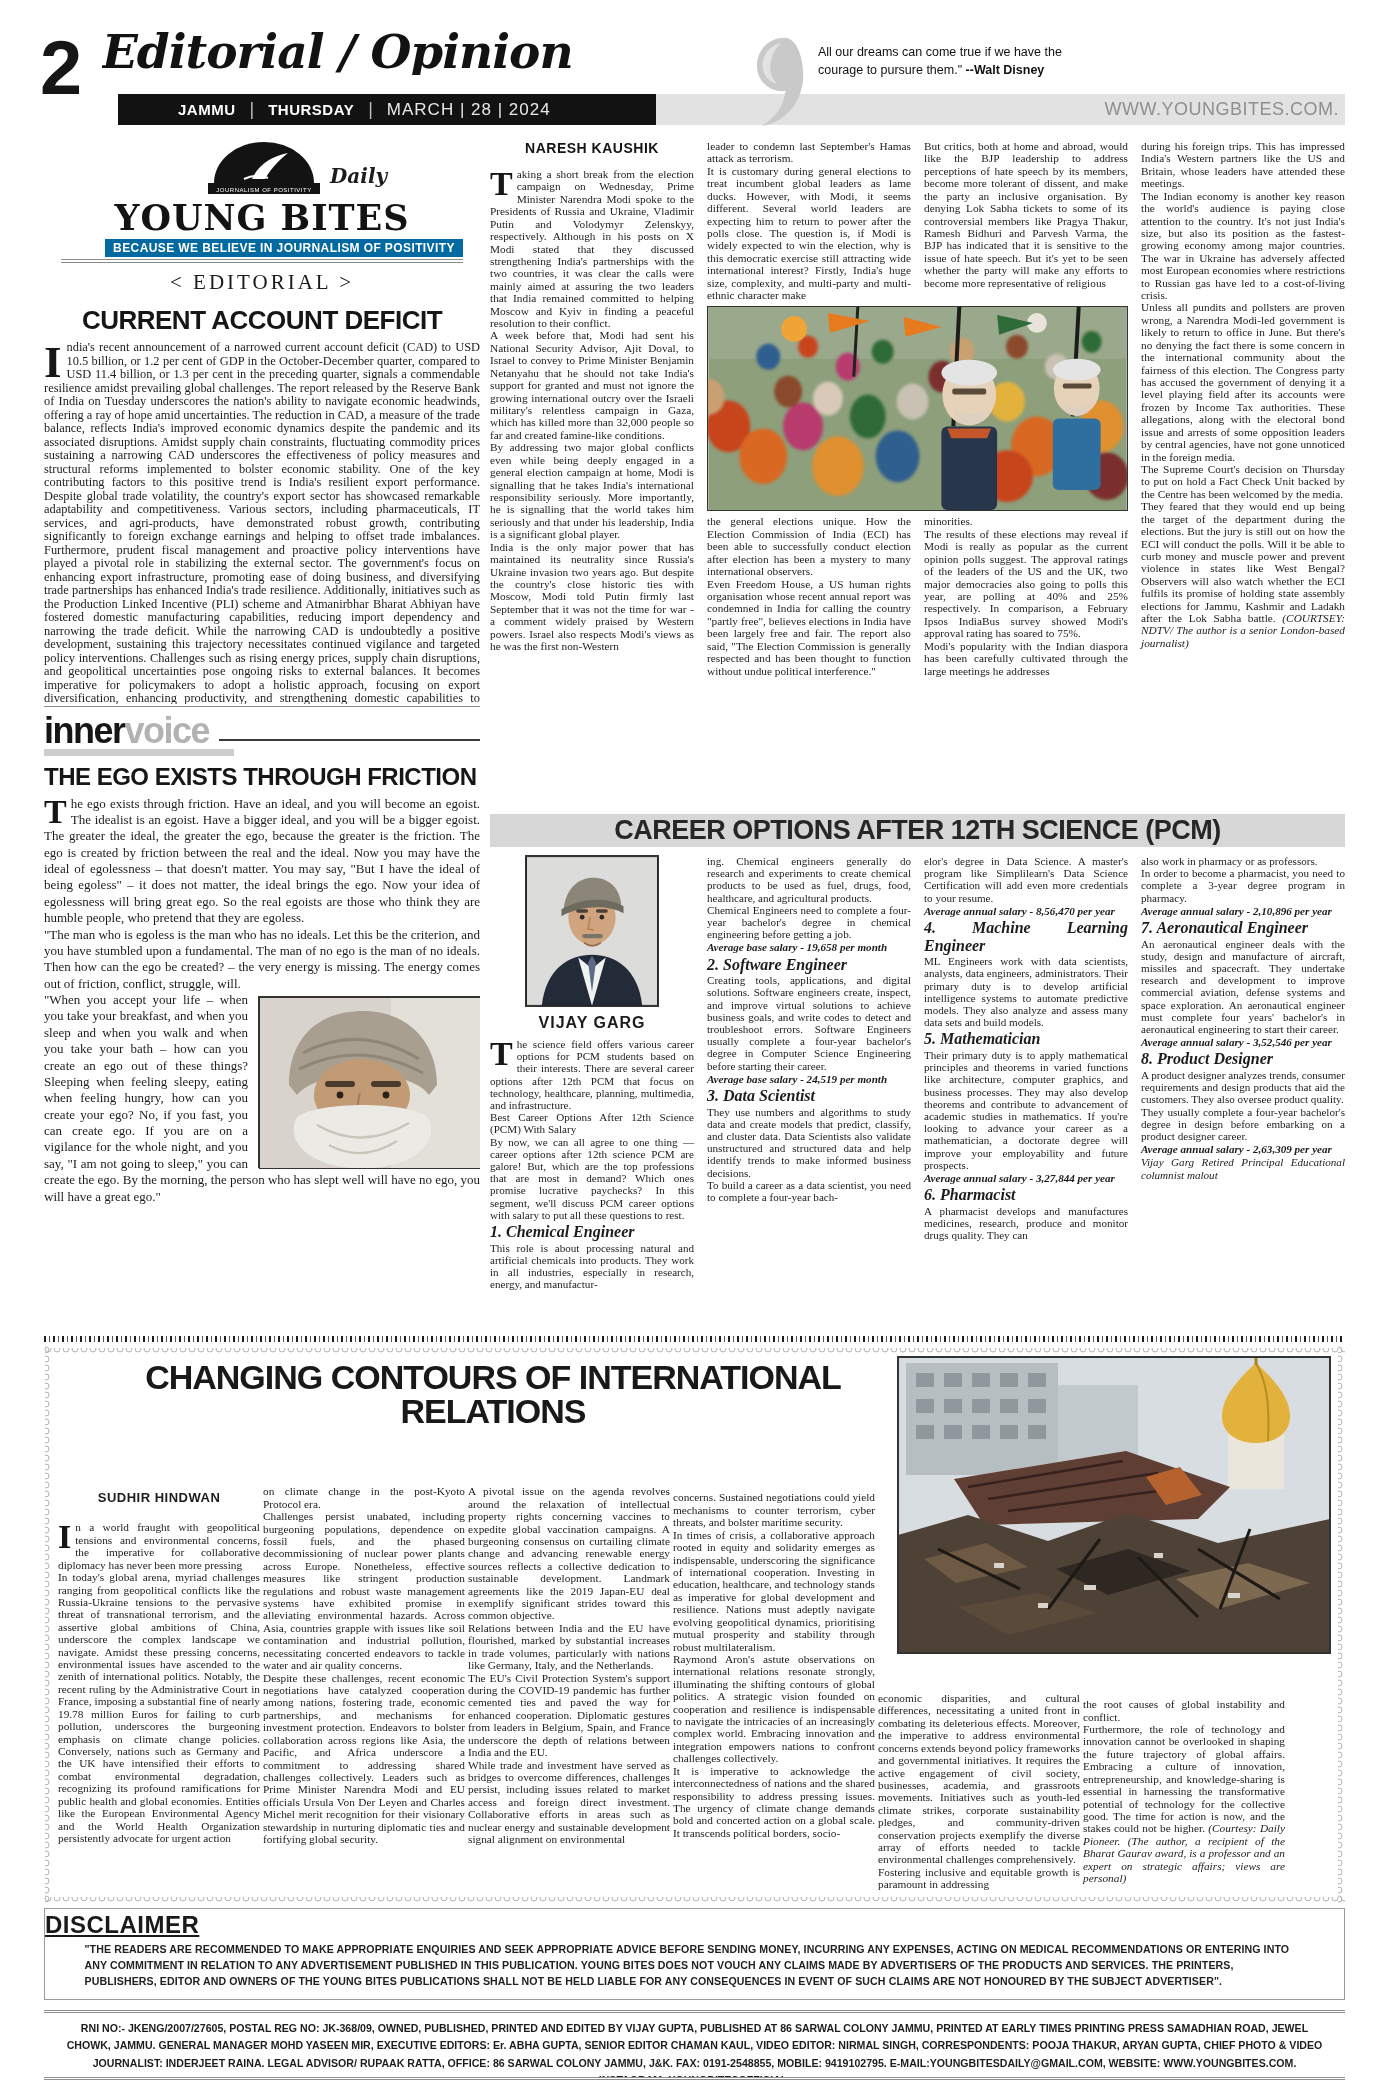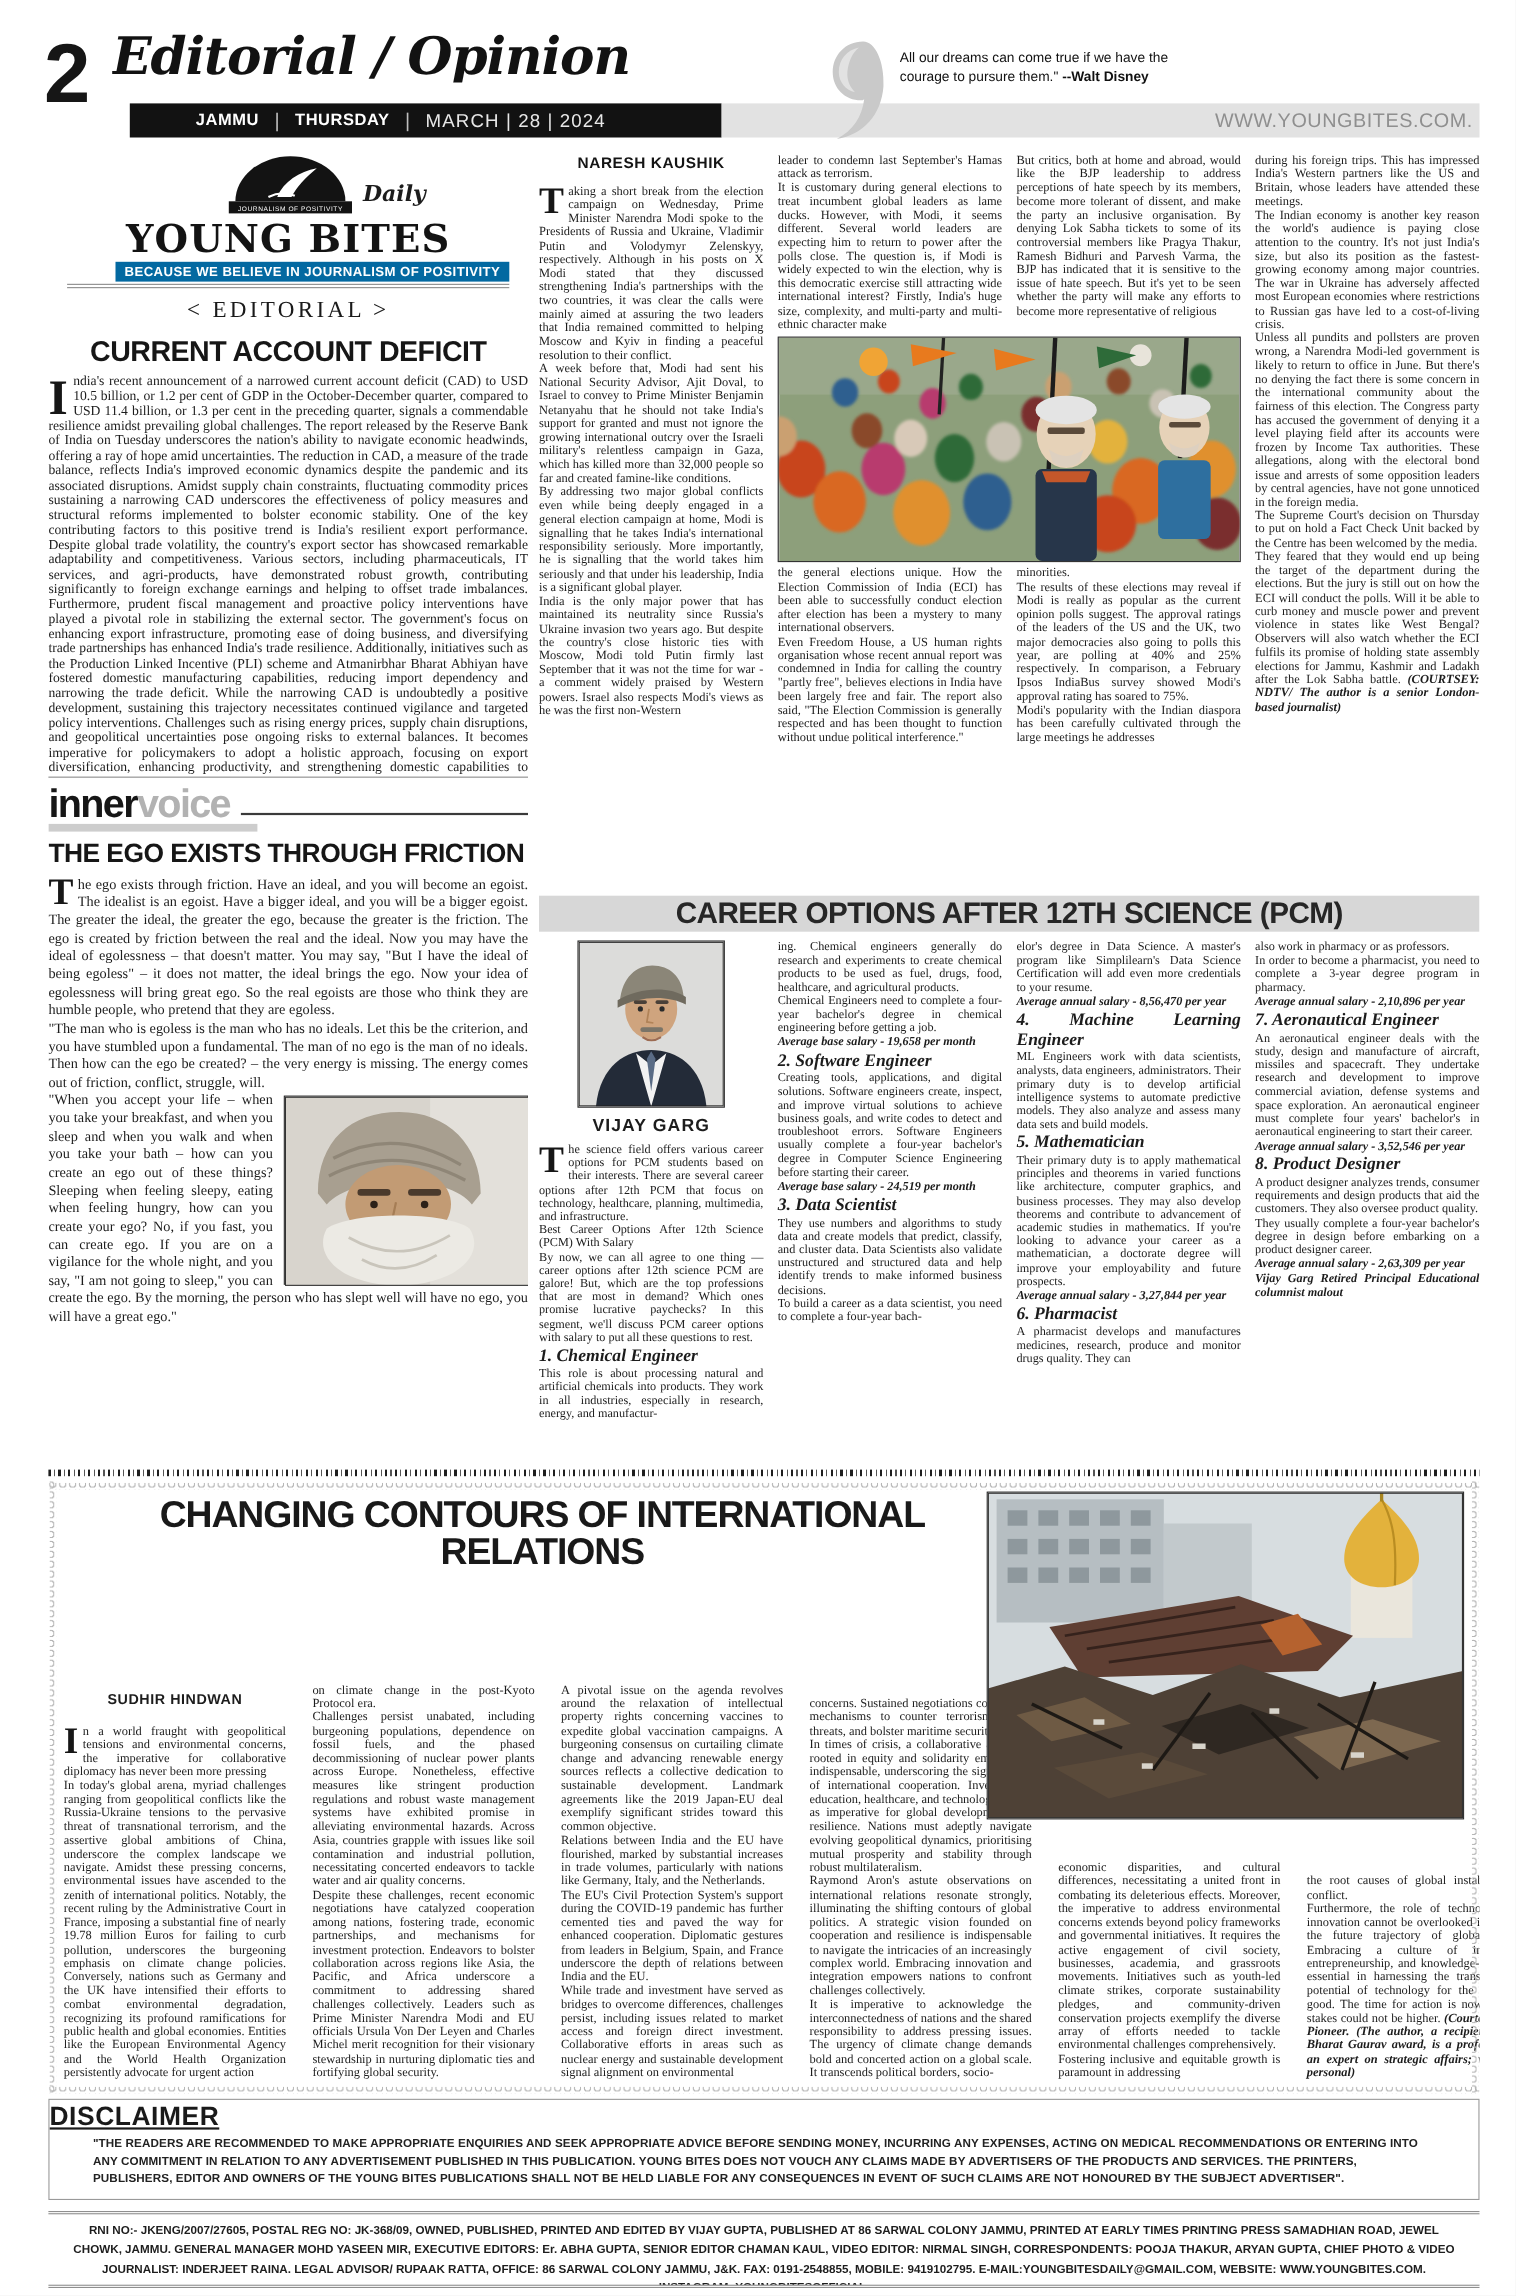--- a/index.html
+++ b/index.html
@@ -56,21 +56,21 @@
   .ls-block { left:490px; top:140px; width:855px; height:674px; }
   .ls-head { text-align:center; font: bold 39px/1.02 "Liberation Sans", sans-serif; letter-spacing:-1.5px; color:#191919; margin-bottom:10px;}
   .cols { display:flex; gap:13px; align-items:flex-start;}
   .colw { flex:0 0 204px; width:204px; }
   .byline { text-align:center; font: bold 14px "Liberation Sans", sans-serif; letter-spacing:0.5px; color:#141414; margin-bottom:12px;}
   .newsbody { font-size:11.3px; line-height:1.1; text-align:justify; }
   .mid-wrap { flex:0 0 421px; width:421px; }
   .mini-cols { display:flex; gap:13px; }
   .mini { flex:0 0 204px; width:204px; }
   .ls-photo { width:421px; height:205px; margin:5px 0 4px; }
-  .credit { font-weight:bold; font-style:italic; }
+  .credit { font-weight:normal; font-style:italic; }
 
   
   .ca-block { left:490px; top:814px; width:855px; height:520px; }
   .ca-bar { background:#d7d7d7; height:33px; text-align:center; font: bold 27px/33px "Liberation Sans", sans-serif; letter-spacing:-0.5px; color:#262626; margin-bottom:8px;}
   .ca-photo-wrap { text-align:center; }
   .ca-photo { width:134px; height:152px; }
   .ca-byline { text-align:center; font: bold 16px "Liberation Sans", sans-serif; letter-spacing:1px; margin:4px 0 6px;}
   .careerbody { font-size:11.1px; line-height:1.1; text-align:justify;}
   .ch { font-weight:bold; font-style:italic; font-size:16px; margin:2px 0 1px; }
   .sal { font-weight:bold; font-style:italic; margin:1px 0; }
@@ -81,21 +81,21 @@
   .wavy { height:6px; background: radial-gradient(circle at 4px 1px, rgba(0,0,0,0) 2.4px, #b5b5b5 2.6px, #b5b5b5 3.4px, rgba(0,0,0,0) 3.6px) repeat-x; background-size:9px 6px; }
   .wavy-v { width:6px; background: radial-gradient(circle at 1px 4px, rgba(0,0,0,0) 2.4px, #b5b5b5 2.6px, #b5b5b5 3.4px, rgba(0,0,0,0) 3.6px) repeat-y; background-size:6px 9px; }
 
   
   .ir-block { left:44px; top:1346px; width:1301px; height:558px; padding:12px 14px 0; }
   .ir-wavy-top { position:absolute; left:0; top:2px; width:100%; }
   .ir-wavy-bot { position:absolute; left:0; bottom:1px; width:100%; }
   .ir-wavy-left { position:absolute; left:1px; top:0; height:100%; }
   .ir-wavy-right { position:absolute; right:1px; top:0; height:100%; }
   .ir-head { width:810px; text-align:center; font: bold 34px/1 "Liberation Sans", sans-serif; letter-spacing:-1px; color:#191919; margin:2px 0 12px 30px;}
-  .ir-cols { display:flex; gap:24px; align-items:flex-end; }
+  .ir-cols { display:flex; gap:3px; align-items:center; }
   .ir-col { flex:0 0 202px; width:202px; }
   .ir-byline { text-align:center; font: bold 13px "Liberation Sans", sans-serif; letter-spacing:0.5px; margin:4px 0 16px;}
   .ir-low { padding-top:252px; }
   .ir-photo { position:absolute; right:14px; top:10px; width:434px; height:298px; }
 
   
   .dis-block { left:44px; top:1908px; width:1301px; height:92px; border:1px solid #9a9a9a; padding-top:4px;}
   .dis-title { display:inline-block; font: bold 24px/1 "Liberation Sans", sans-serif; letter-spacing:0.5px; text-decoration:underline; color:#1a1a1a; margin-bottom:5px;}
   .dis-body { width:1220px; margin:0 auto; font: bold 10.6px/1.5 "Liberation Sans", sans-serif; color:#222; letter-spacing:0.1px;}
   .foot-block { left:44px; top:2010px; width:1301px; height:70px; border-top:3px double #8f8f8f; border-bottom:3px double #8f8f8f; text-align:center; padding-top:7px;}

